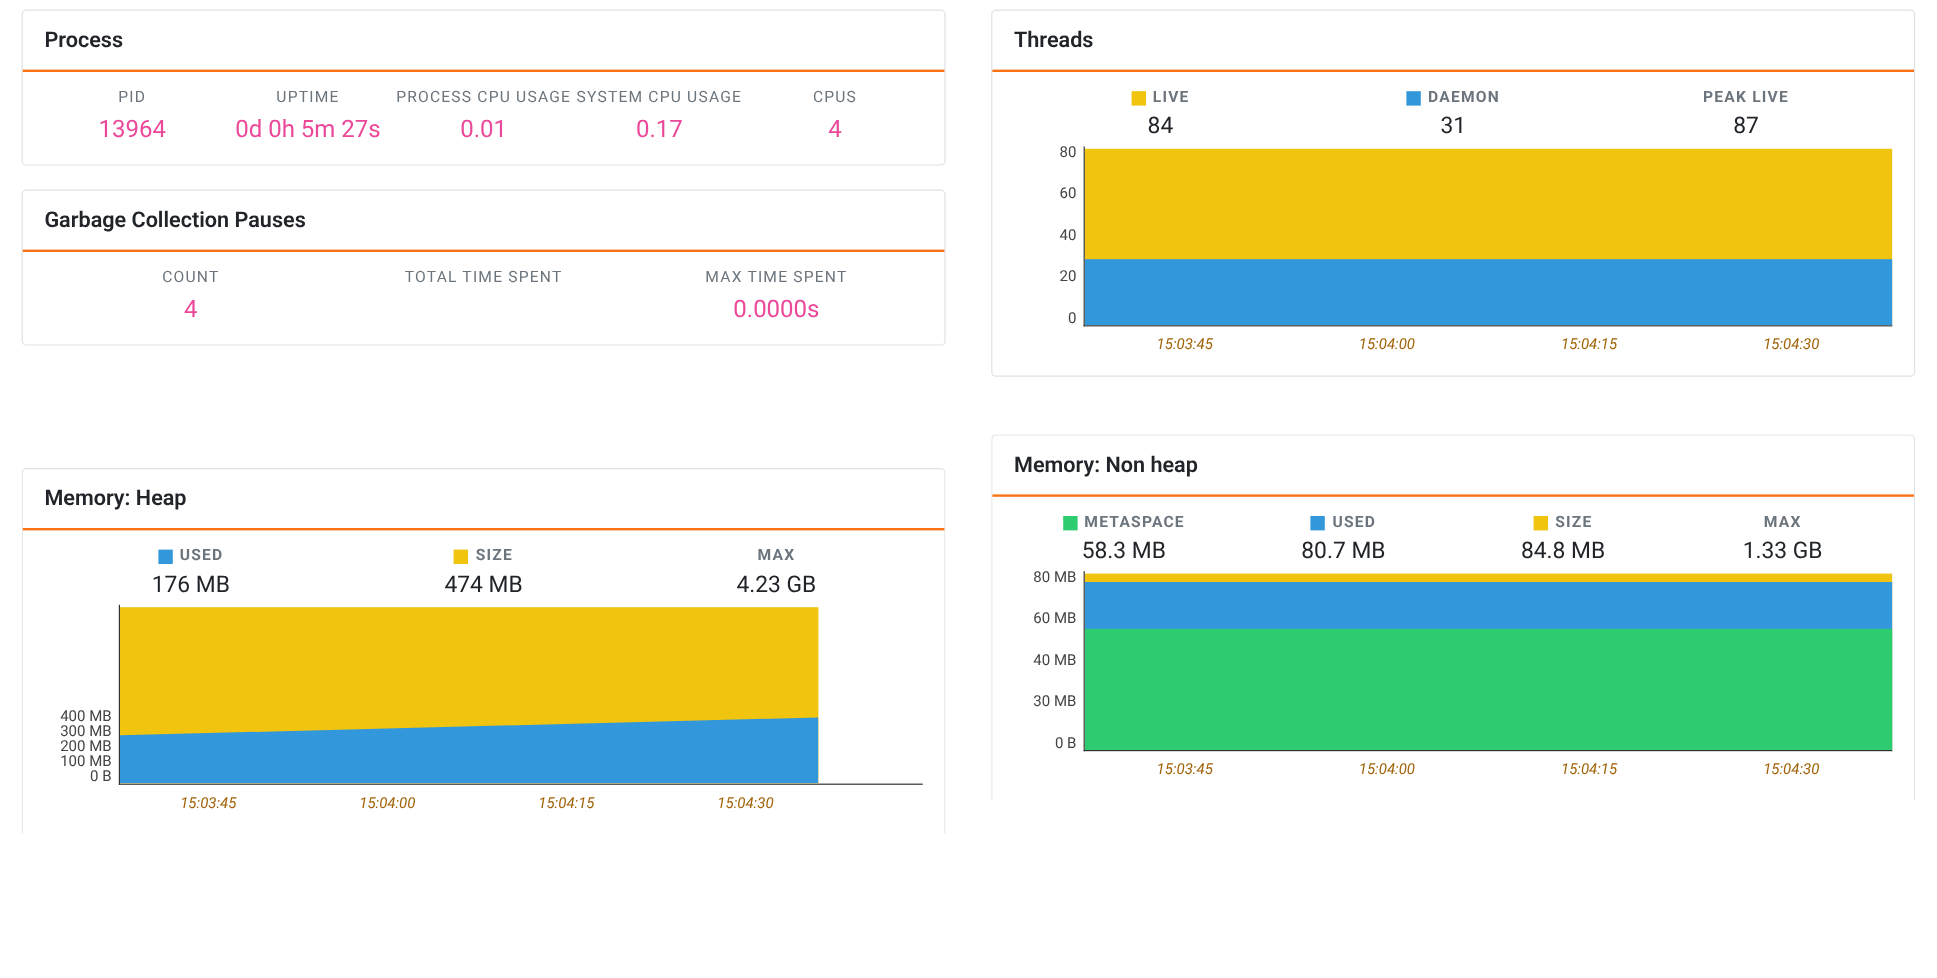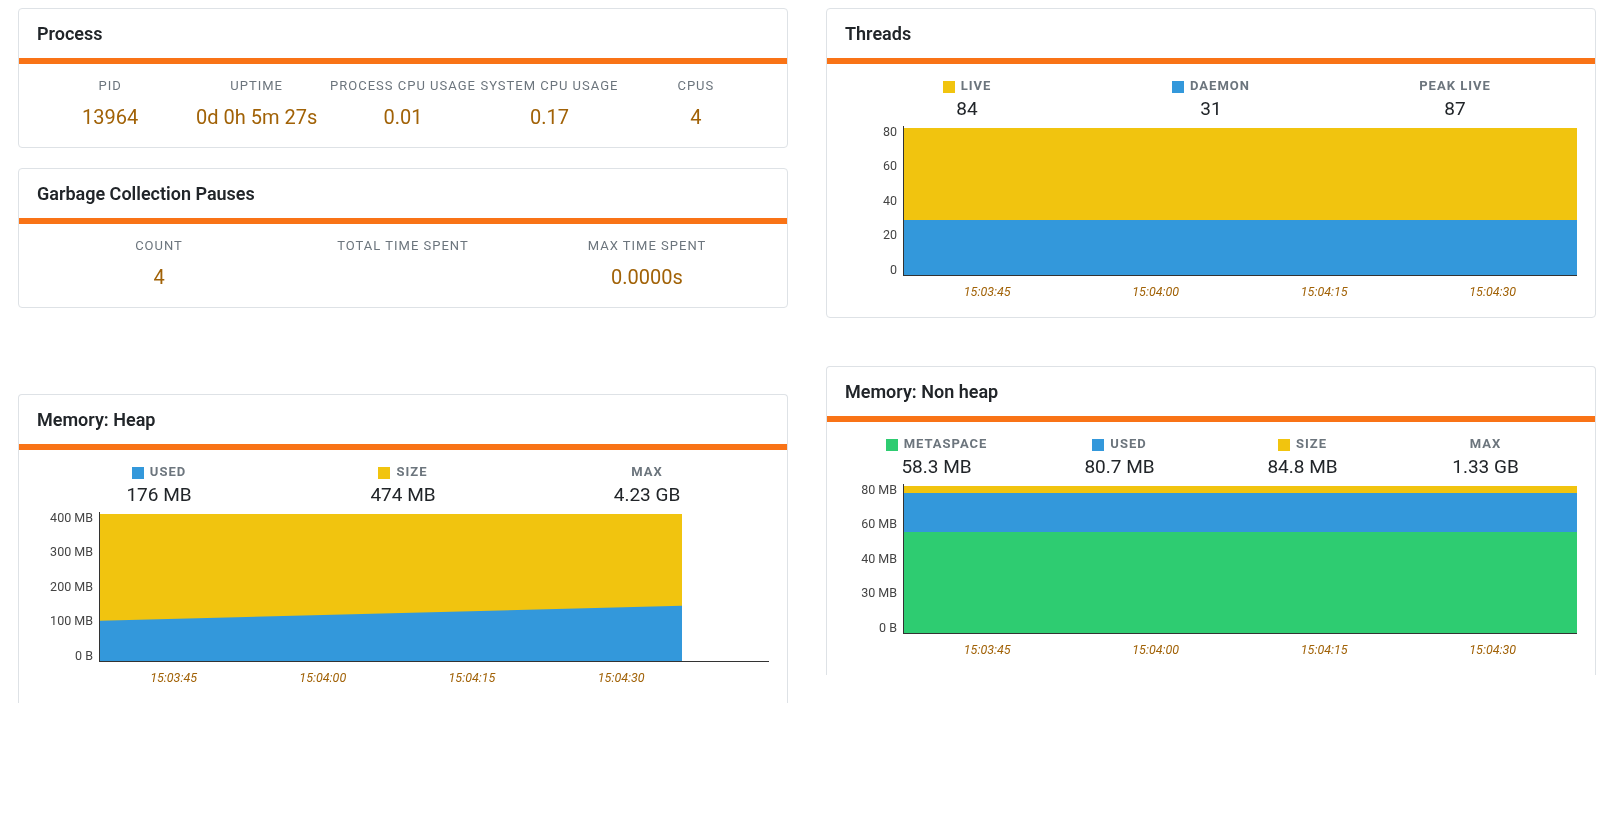--- a/index.html
+++ b/index.html
@@ -13,35 +13,35 @@
 .row { display: flex; gap: 38px; margin-bottom: 28px; }
 .col { flex: 1; min-width: 0; }
 .card {
   border: 1px solid #dee2e6;
   border-radius: 4px;
   background: #fff;
   margin-bottom: 20px;
 }
 .card-header {
   padding: 14px 18px;
-  border-bottom: 6px solid #f97316;
+  border-bottom: 2px solid #f97316;
   font-weight: 600;
   font-size: 18px;
 }
 .card-body { padding: 14px 18px 18px 18px; }
 .stats-row { display: flex; }
 .stat { flex: 1; text-align: center; }
 .stat-label {
   font-size: 13px;
   letter-spacing: 1px;
   color: #6c757d;
   margin-bottom: 6px;
   text-transform: uppercase;
 }
-.stat-value { font-size: 20px; color: #a16207; margin-top: 12px; }
+.stat-value { font-size: 20px; color: #ec4899; }
 .legend-row { display: flex; justify-content: space-around; margin-bottom: 6px; }
 .legend-item { flex: 1; text-align: center; }
 .legend-label {
   font-size: 13px;
   letter-spacing: 1px;
   color: #6c757d;
   text-transform: uppercase;
   margin-bottom: 4px;
   font-weight: bold;
 }
@@ -191,21 +191,21 @@
             <div class="legend-label"><span class="swatch sw-yellow"></span><span>SIZE</span></div>
             <div class="legend-value">474 MB</div>
           </div>
           <div class="legend-item">
             <div class="legend-label"><span>MAX</span></div>
             <div class="legend-value">4.23 GB</div>
           </div>
         </div>
         <div class="chart-wrap">
           <div class="chart-area">
-            <div class="y-axis" style="width:62px;">
+            <div class="y-axis" style="width:62px;justify-content:flex-end;">
               <span>400 MB</span>
               <span>300 MB</span>
               <span>200 MB</span>
               <span>100 MB</span>
               <span>0 B</span>
             </div>
             <div class="plot">
 
               <div class="layer" style="bottom:0;height:99%;width:87%;background:#f1c40f;"></div>
               <svg viewBox="0 0 100 100" preserveAspectRatio="none" style="position:absolute;left:0;bottom:0;width:87%;height:100%;">

